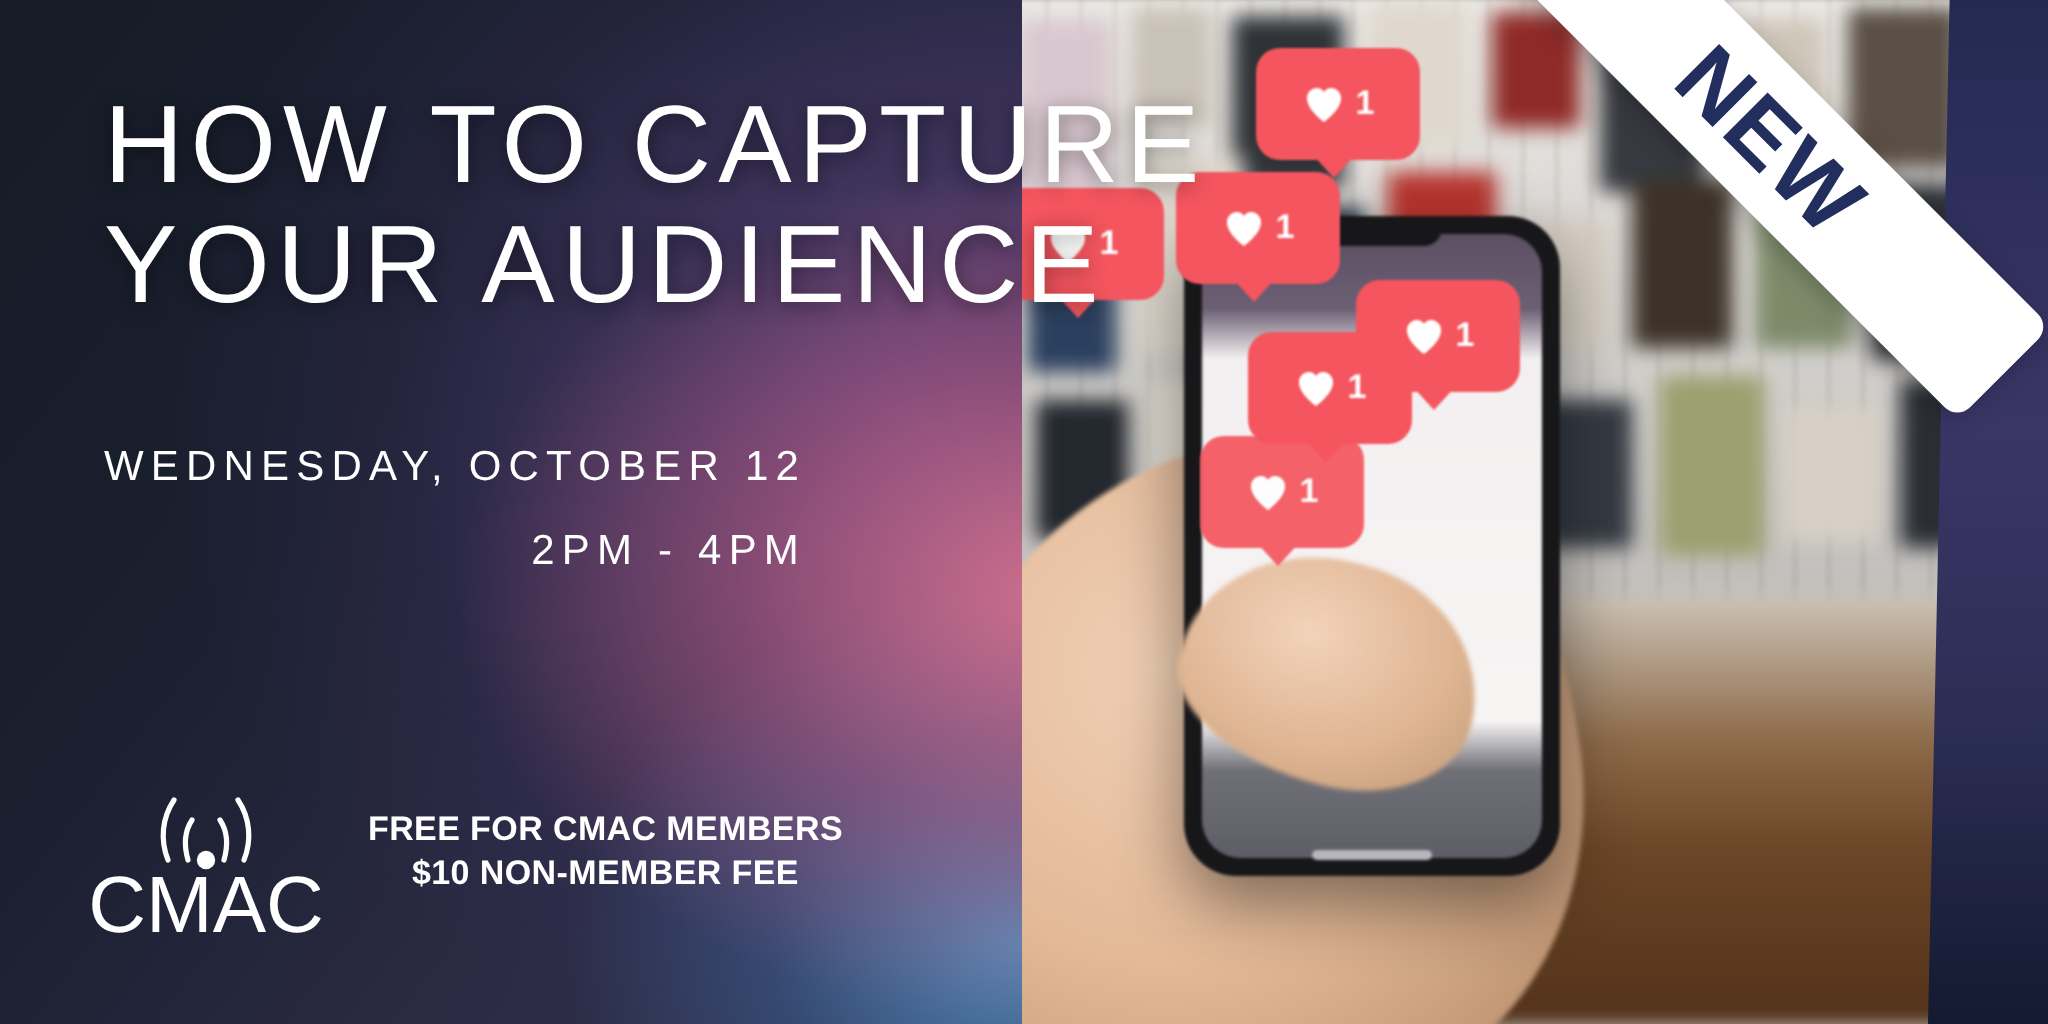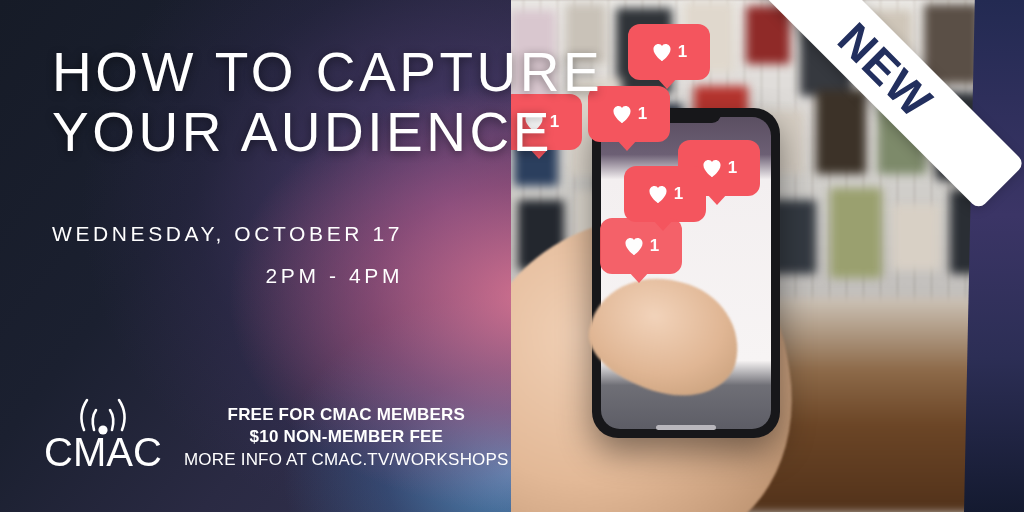--- a/index.html
+++ b/index.html
@@ -264,37 +264,36 @@
   <div class="ribbon">
     <span class="txt">NEW</span>
   </div>
 
   <div class="headline">
     <span>HOW TO CAPTURE</span>
     <span class="l2">YOUR AUDIENCE</span>
   </div>
 
   <div class="details">
-    <div class="dateline">WEDNESDAY, OCTOBER 17</div>
+    <div class="dateline">WEDNESDAY, OCTOBER 12</div>
     <div class="timeline">2PM - 4PM</div>
   </div>
 
   <div class="footer">
     <div class="logo">
       <svg viewBox="0 0 118 80" width="118" height="80">
         <g fill="none" stroke="#fff" stroke-width="2.6" stroke-linecap="round">
           <path d="M40 40 C 36 30, 37 19, 43 10"></path>
           <path d="M50 40 C 48 33, 48 26, 52 20"></path>
           <path d="M78 40 C 82 30, 81 19, 75 10"></path>
           <path d="M68 40 C 70 33, 70 26, 66 20"></path>
         </g>
         <circle cx="59" cy="40" r="4.6" fill="#fff"></circle>
         <text x="59" y="76" fill="#fff" font-size="40" font-weight="400" letter-spacing="0" text-anchor="middle" font-family="Liberation Sans, sans-serif">CMAC</text>
       </svg>
     </div>
     <div class="infoblock">
       <div class="b">FREE FOR CMAC MEMBERS</div>
       <div class="b">$10 NON-MEMBER FEE</div>
-      <div class="r">MORE INFO AT CMAC.TV/WORKSHOPS</div>
     </div>
   </div>
 
 </div>
 
 </body></html>

